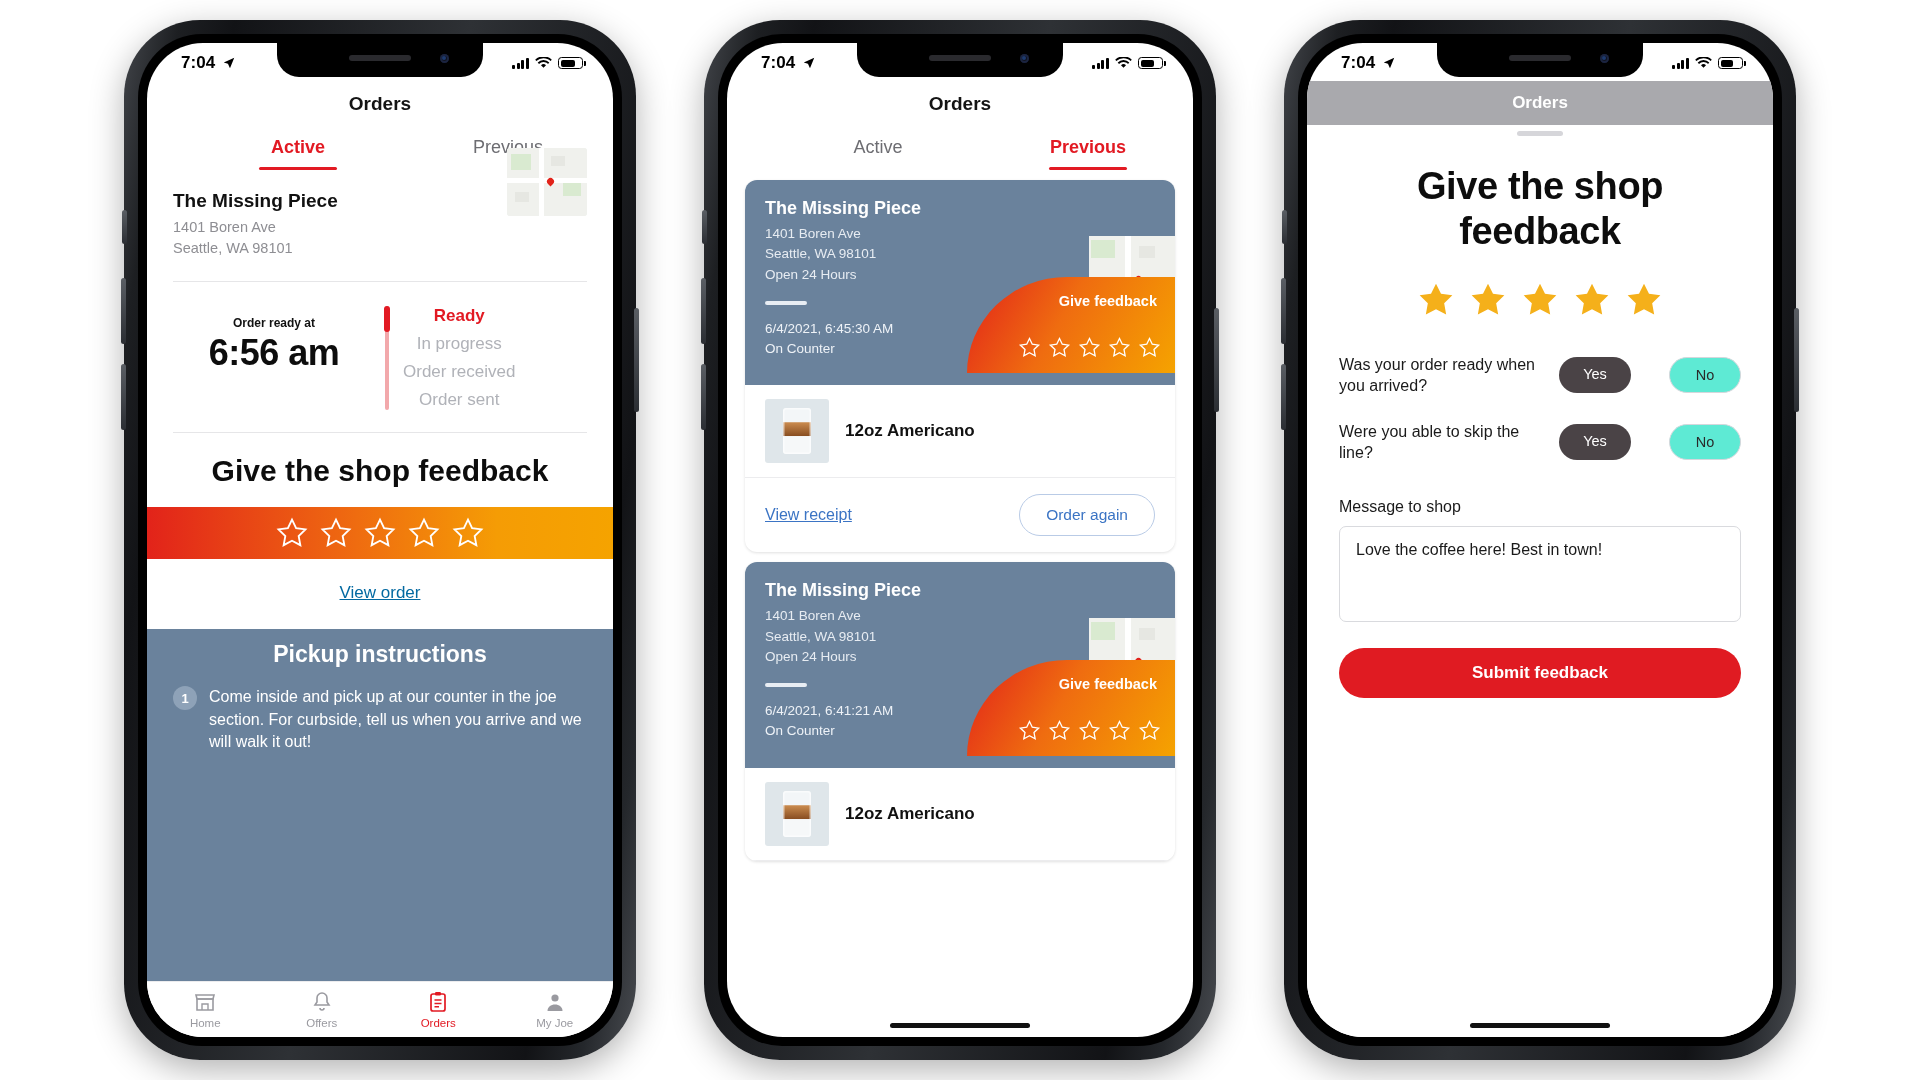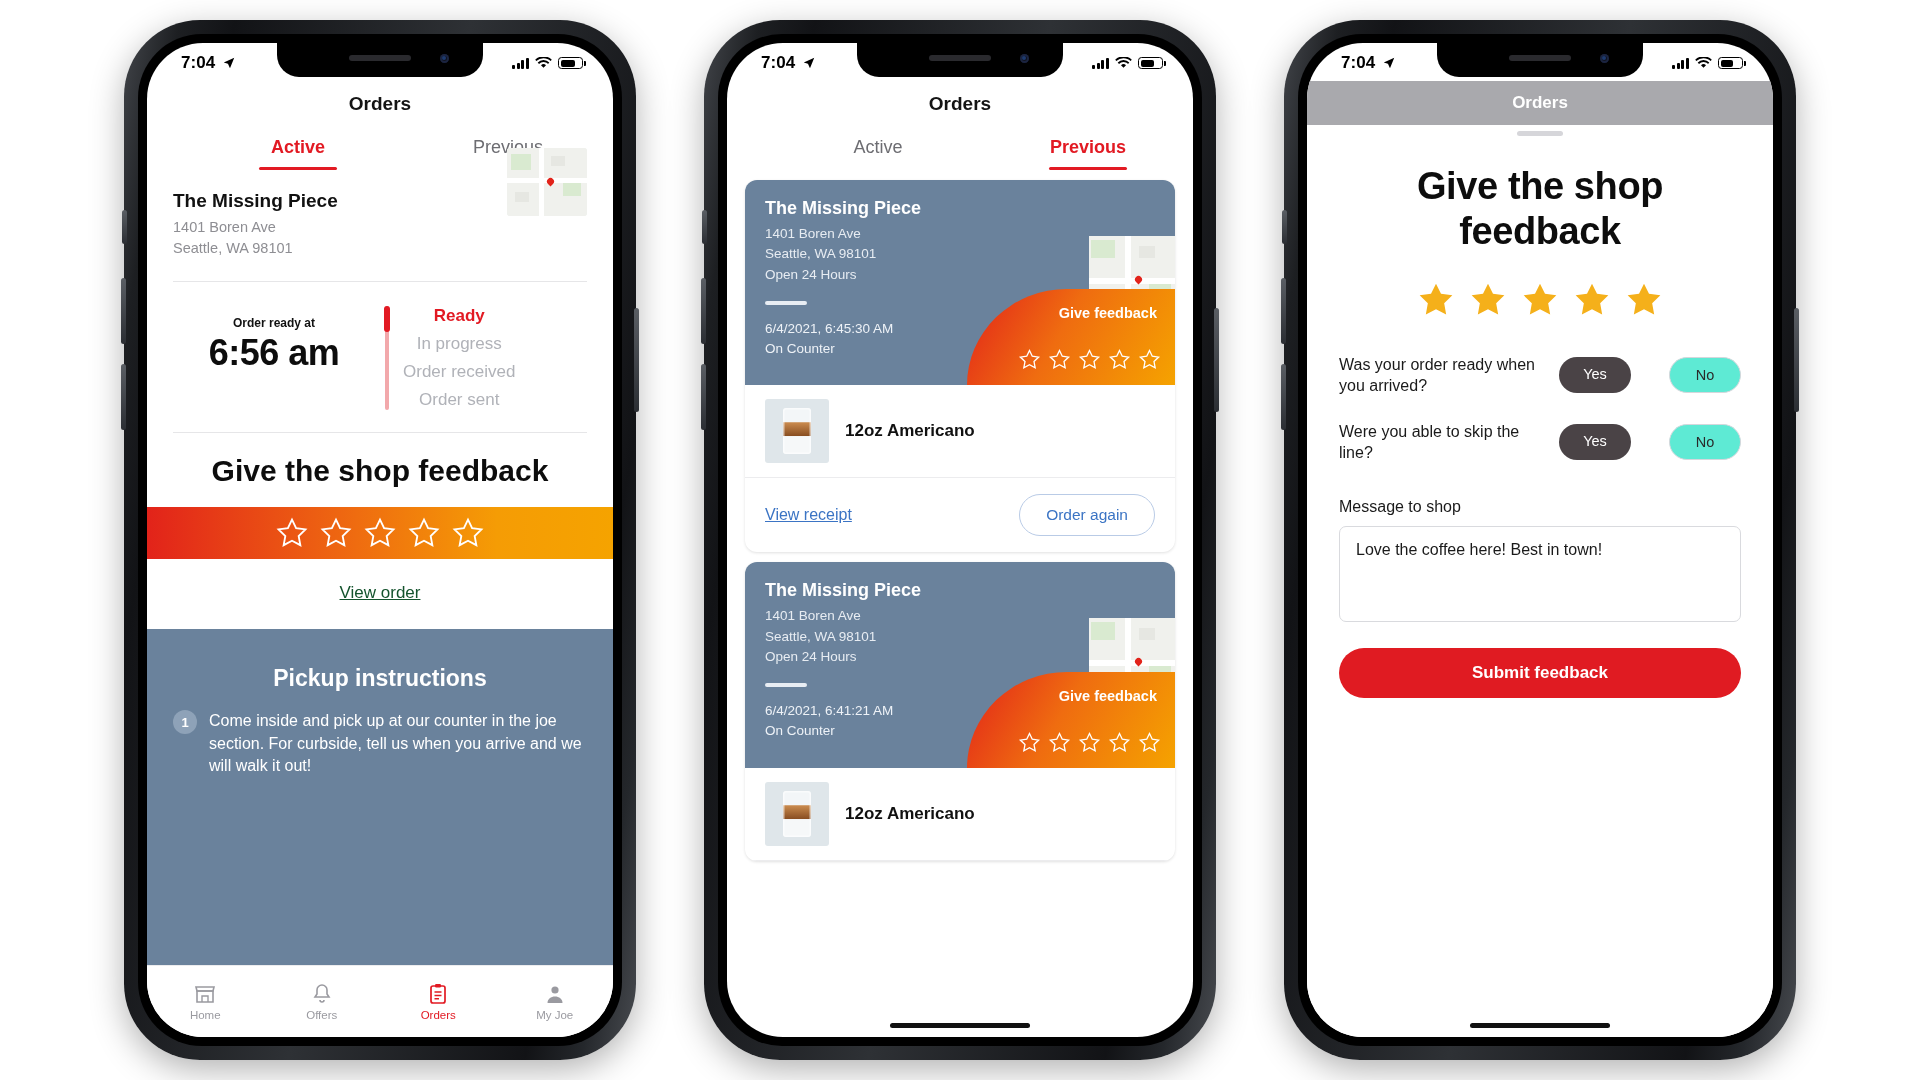--- a/index.html
+++ b/index.html
@@ -92,47 +92,47 @@
   .track-rail { width:4px; position:relative; background:#f2a8ab; border-radius:2px; }
   .track-rail .fill { position:absolute; top:0; left:-1px; width:6px; height:26px; background:#e21a23; border-radius:3px; }
   .track-steps { display:flex; flex-direction:column; gap:8px;align-items:center; }
   .track-steps div { font-size:17px; color:#b0b2b8; }
   .track-steps div.cur { color:#e21a23; font-weight:700; }
 
   .fb-title { text-align:center; font-size:30px; font-weight:800; line-height:1.2; color:#0d0d0d; padding:20px 30px 18px; }
   .star-band { background:linear-gradient(90deg,#e2231a 0%,#ef6c10 45%,#f59c05 75%,#f5a300 100%); height:52px; display:flex; align-items:center; justify-content:center; gap:10px; }
   .star-band svg { width:34px; height:34px; }
   .view-order { text-align:center; padding:24px 0 26px; }
-  .view-order a { font-size:17px; color:#14532d; }
-
-  .pickup { background:#6a829c; flex:1; padding:36px 26px 10px; }
+  .view-order a { font-size:17px; color:#0369a1; }
+
+  .pickup { background:#6a829c; flex:1; padding:12px 26px 10px; }
   .pickup h3 { color:#fff; text-align:center; font-size:23px; font-weight:800; }
   .pickup-row { display:flex; gap:12px; margin-top:18px; }
   .pickup-badge { flex:0 0 auto; width:24px; height:24px; border-radius:50%; background:#8ea2b8; color:#fff; font-size:13px; display:flex; align-items:center; justify-content:center; font-weight:600; }
   .pickup-text { color:#fff; font-size:16px; line-height:1.42; }
 
   
-  .tabbar { height:72px; background:#fff; display:flex; border-top:1px solid #ececee; position:relative; z-index:20; }
+  .tabbar { height:56px; background:#fff; display:flex; border-top:1px solid #ececee; position:relative; z-index:20; }
   .tabbar .item { flex:1; display:flex; flex-direction:column; align-items:center; justify-content:center; gap:3px; color:#9a9aa0; }
   .tabbar .item.active { color:#e21a23; }
   .tabbar .item svg { width:24px; height:24px; }
   .tabbar .item span { font-size:11.5px; }
   .home-ind { position:absolute; left:50%; transform:translateX(-50%); bottom:9px; width:140px; height:5px; border-radius:3px; background:#111; z-index:25; }
 
   
   .p2 .scroll { position:relative; height:calc(100% - 38px - 72px); overflow:hidden; }
   .order-card { margin:10px 18px 0; border-radius:12px; overflow:hidden; background:#fff; box-shadow:0 1px 3px rgba(0,0,0,.12); }
   .oc-top { background:#6a829c; padding:18px 20px 26px; position:relative; min-height:196px; }
   .oc-shop { color:#fff; font-size:18px; font-weight:700; }
   .oc-addr { color:#e7ecf2; font-size:13.5px; line-height:1.5; margin-top:5px; }
   .oc-divider { width:42px; height:4px; background:#e8edf3; border-radius:2px; margin:16px 0 14px; }
   .oc-meta { color:#eef2f7; font-size:13.5px; line-height:1.5; }
   .oc-map { position:absolute; right:0; top:56px; width:86px; height:92px; background:#eef0ec; overflow:hidden; }
   .oc-fb {
-    position:absolute; right:0; bottom:0; width:208px; height:96px;
+    position:absolute; right:0; bottom:12px; width:208px; height:96px;
     background:linear-gradient(120deg,#e2231a 0%,#ef6c10 45%,#f5a300 100%);
     border-top-left-radius:100px 96px;
   }
   .oc-fb-label { position:absolute; right:18px; top:16px; color:#fff; font-size:14.5px; font-weight:700; }
   .oc-fb-stars { position:absolute; left:22px; right:14px; bottom:14px; display:flex; gap:7px; justify-content:flex-end; }
   .oc-fb-stars svg { width:23px; height:23px; }
   .oc-item { display:flex; align-items:center; gap:16px; padding:14px 20px; border-bottom:1px solid #ececee; }
   .oc-thumb { width:64px; height:64px; border-radius:3px; background:#dfe6ea; overflow:hidden; flex:0 0 auto; position:relative; }
   .oc-item-name { font-size:17px; font-weight:700; color:#111; }
   .oc-actions { display:flex; align-items:center; justify-content:space-between; padding:16px 20px; }

